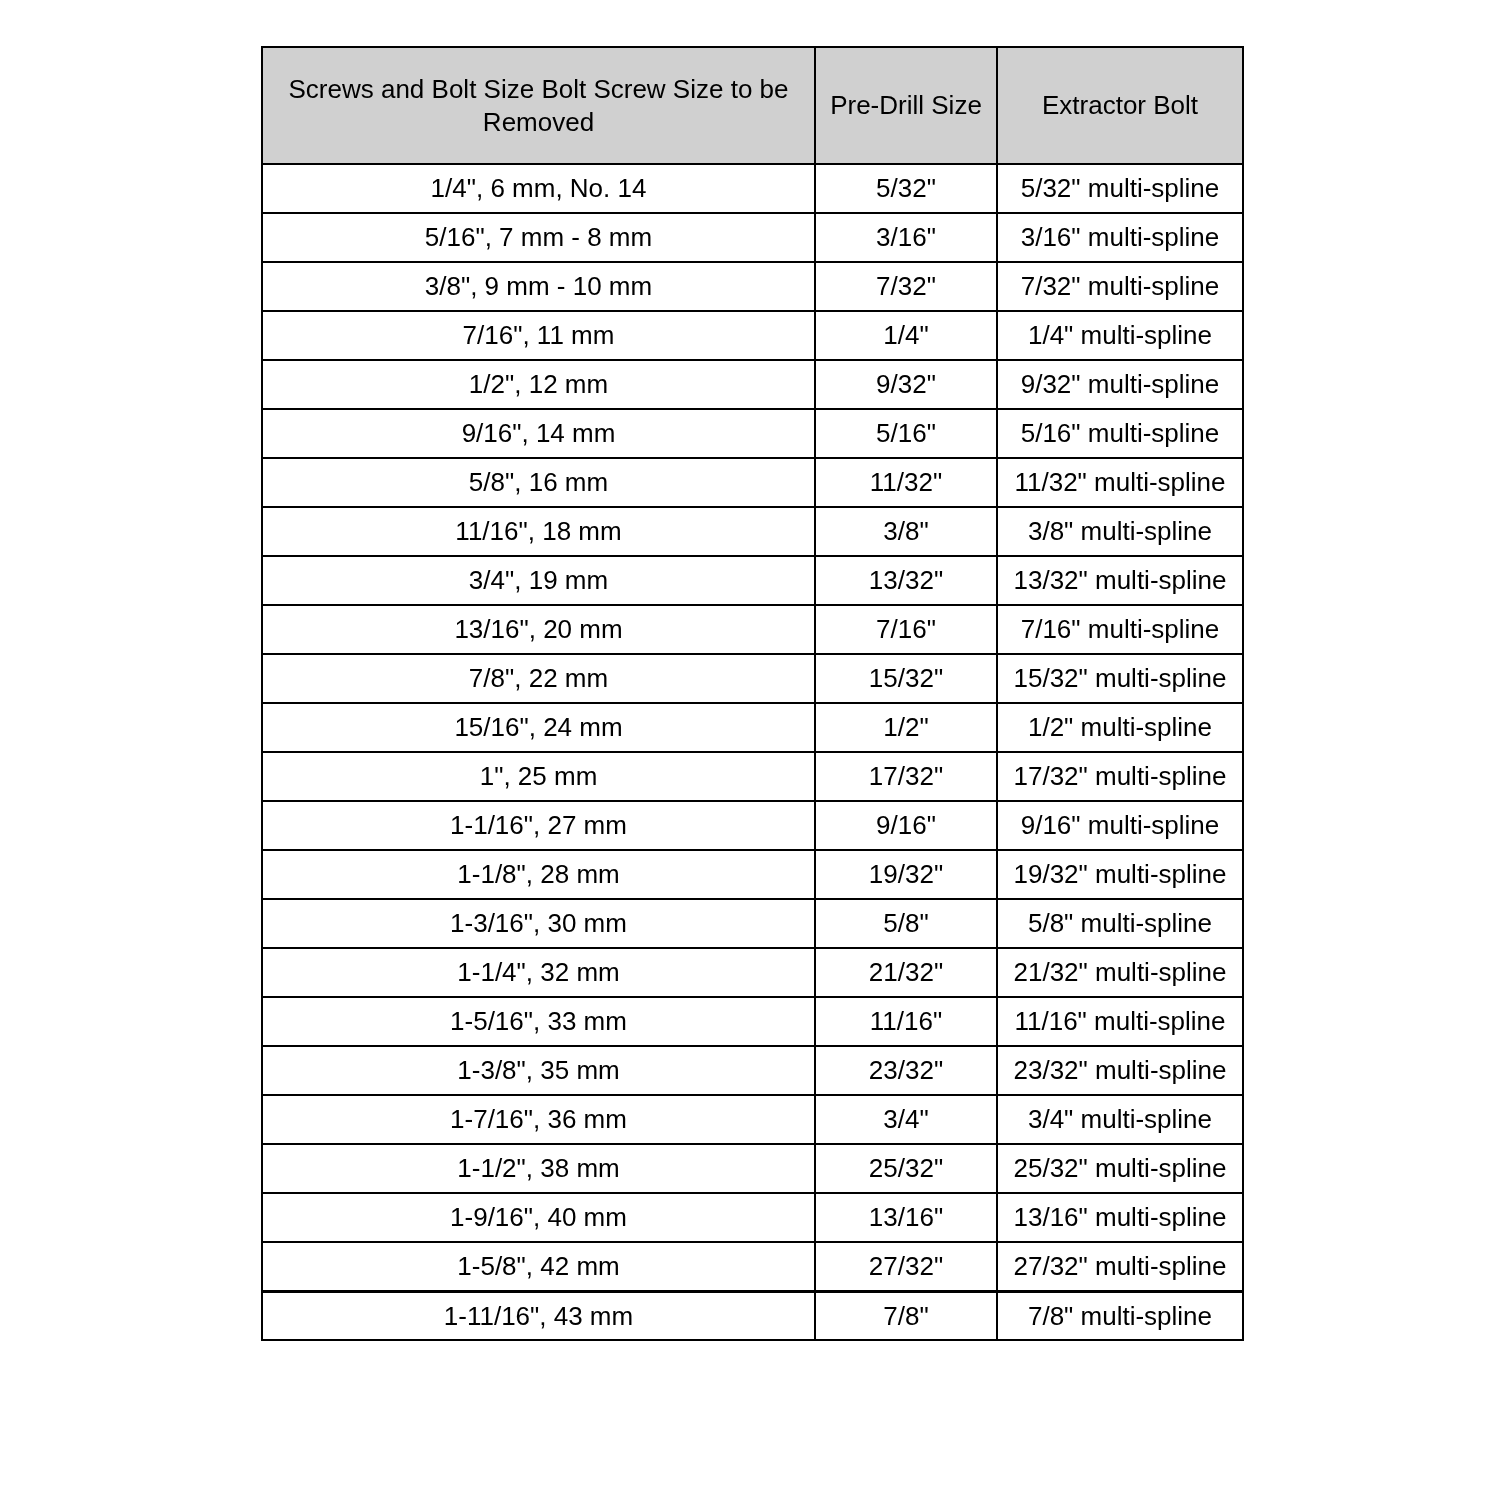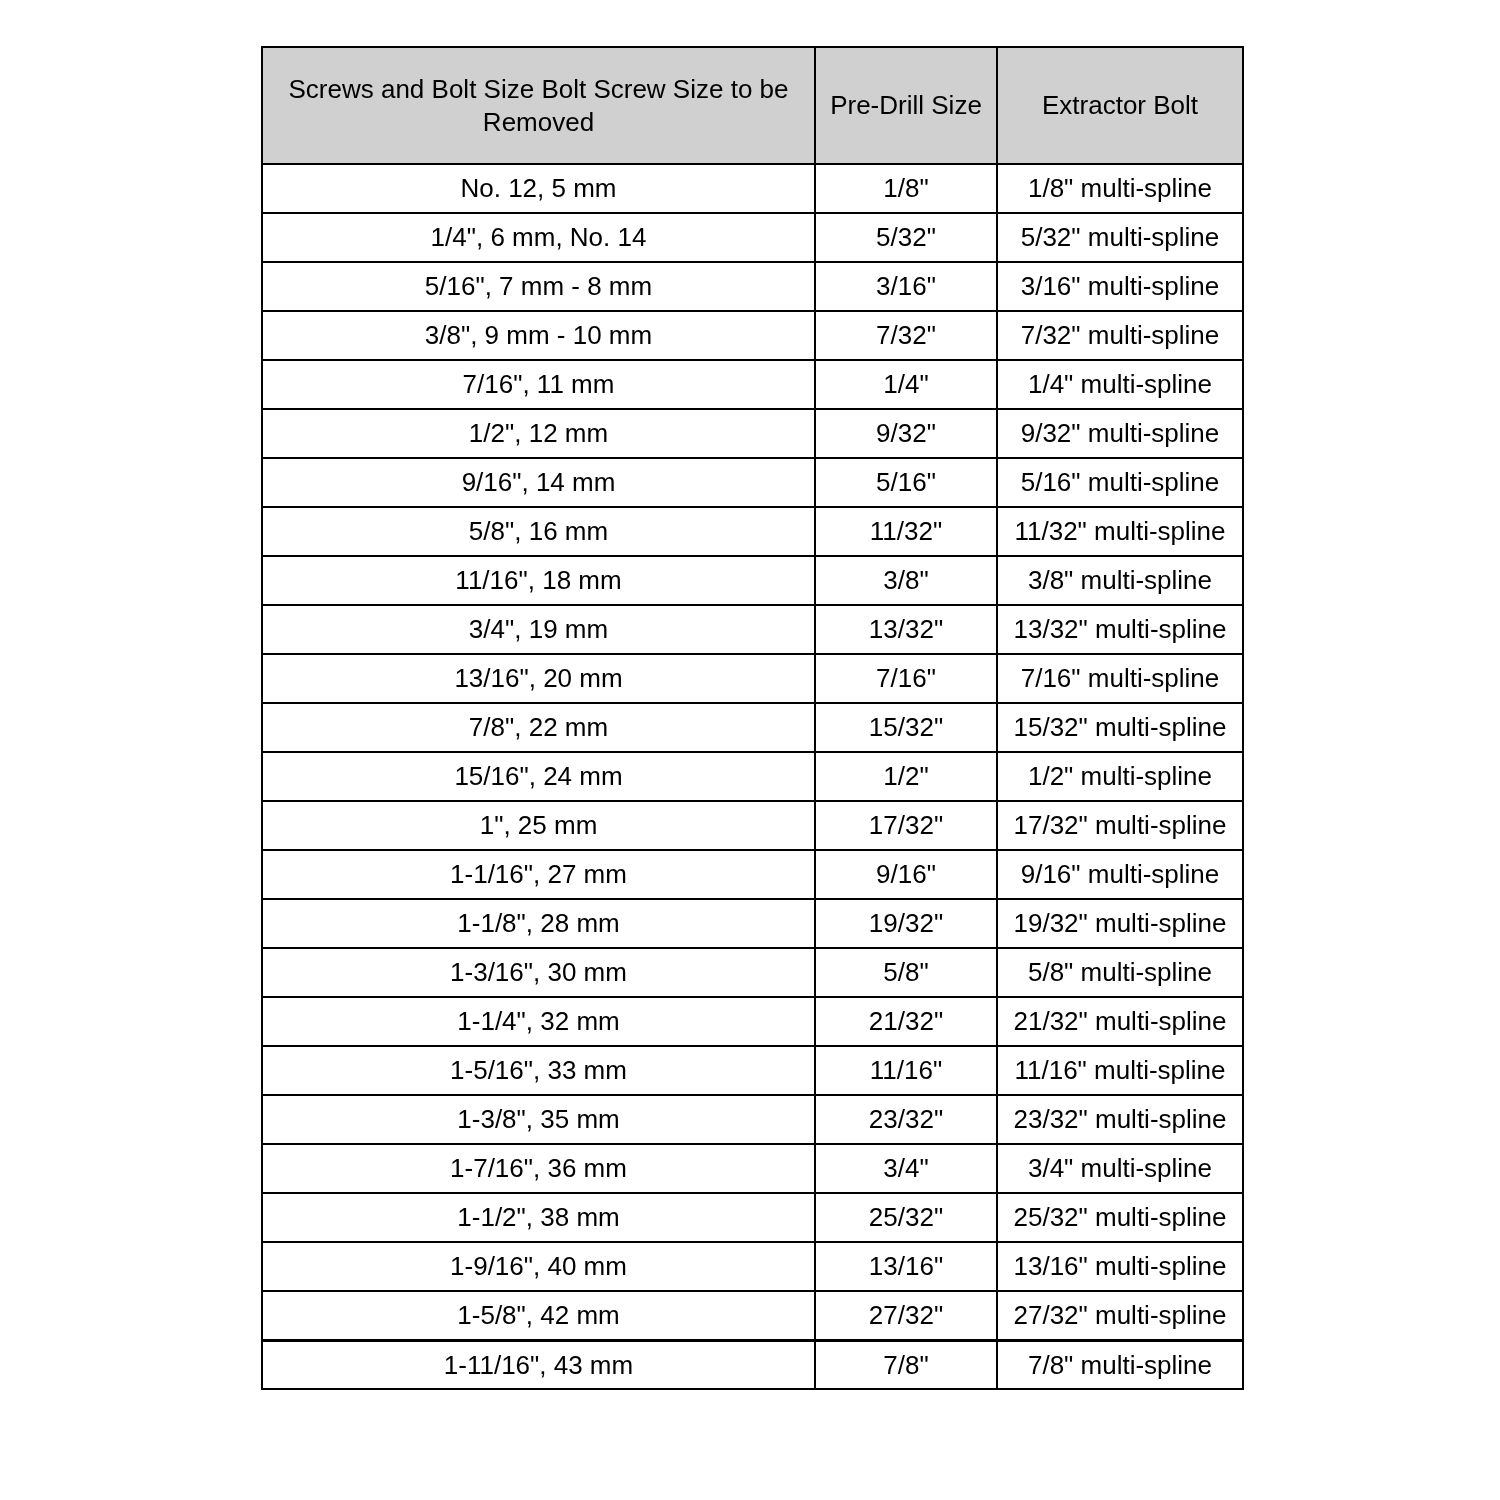--- a/index.html
+++ b/index.html
@@ -63,25 +63,20 @@
       <col class="col-extract">
     </colgroup>
     <thead>
       <tr>
         <th>Screws and Bolt Size Bolt Screw Size to be Removed</th>
         <th class="nowrap">Pre-Drill Size</th>
         <th class="nowrap">Extractor Bolt</th>
       </tr>
     </thead>
     <tbody>
-        <tr>
-    <td>No. 12, 5 mm</td>
-    <td>1/8"</td>
-    <td>1/8" multi-spline</td>
-  </tr>
         <tr>
     <td>1/4", 6 mm, No. 14</td>
     <td>5/32"</td>
     <td>5/32" multi-spline</td>
   </tr>
         <tr>
     <td>5/16", 7 mm - 8 mm</td>
     <td>3/16"</td>
     <td>3/16" multi-spline</td>
   </tr>

